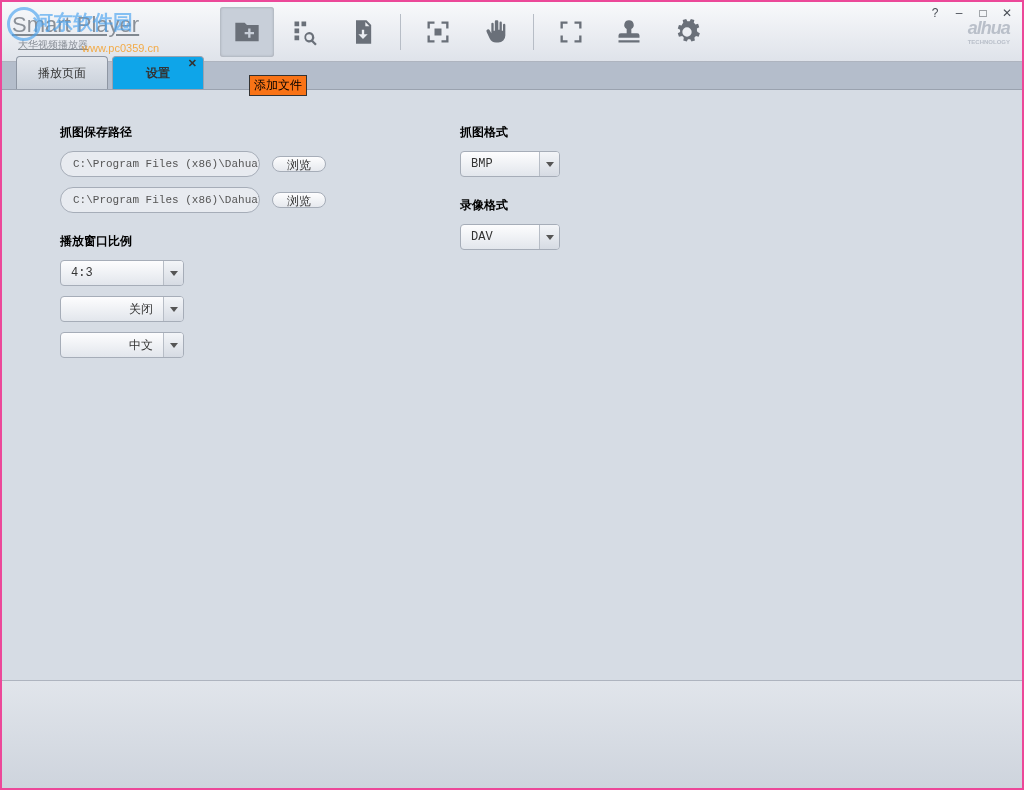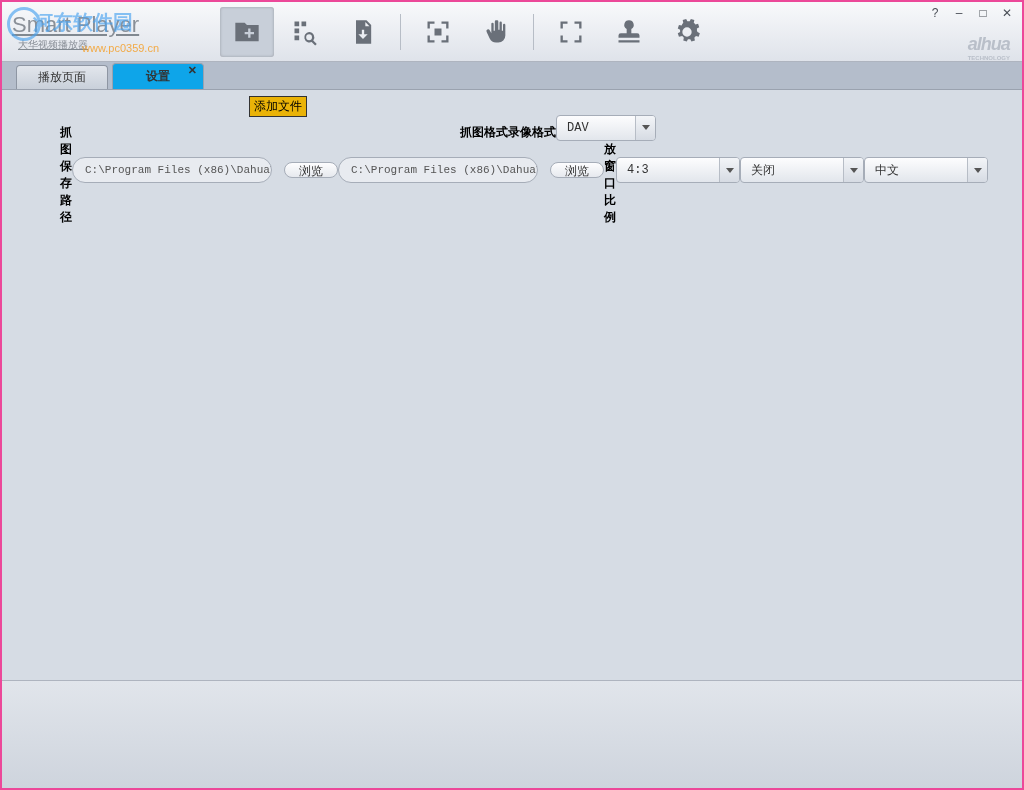--- a/index.html
+++ b/index.html
@@ -128,21 +128,21 @@
       display: flex;
       align-items: center;
       justify-content: center;
       cursor: pointer;
       color: #4a4f57;
       font-family: Arial, sans-serif;
     }
     .brand-logo {
       position: absolute;
       right: 12px;
-      bottom: 0;
+      bottom: 16px;
       color: #b9bfc9;
       font-family: Arial, sans-serif;
       font-style: italic;
       font-weight: bold;
       font-size: 18px;
       letter-spacing: -1px;
     }
     .brand-logo .tm {
       font-size: 6px;
       font-style: normal;
@@ -157,21 +157,21 @@
       background: #b4bdcb;
       display: flex;
       align-items: flex-end;
       padding-left: 14px;
       border-bottom: 1px solid #9aa2af;
       position: relative;
     }
     .tab {
       height: 24px;
       min-width: 92px;
-      padding: 7px 14px;
+      padding: 16px 14px;
       border: 1px solid #8e96a3;
       border-bottom: none;
       border-radius: 4px 4px 0 0;
       display: flex;
       align-items: center;
       justify-content: center;
       font-size: 12px;
       margin-right: 4px;
       background: linear-gradient(to bottom, #e2e6ec 0%, #c9d0da 100%);
       color: #333;
@@ -189,42 +189,42 @@
       position: absolute;
       right: 6px;
       top: 0px;
       font-size: 11px;
       color: #333;
       cursor: pointer;
     }
     .tooltip {
       position: absolute;
       left: 247px;
-      top: 94px;
-      background: #eab308;
+      top: 73px;
+      background: #f97316;
       border: 1px solid #333;
       font-size: 12px;
       padding: 1px 4px;
       z-index: 50;
       color: #000;
     }
     
     .content {
       flex: 1;
       background: #d6dce4;
       padding: 24px 0 0 58px;
       overflow: auto;
     }
     .row {
       display: flex;
       align-items: flex-start;
       gap: 60px;
       margin-bottom: 0;
     }
-    .col { display: flex; }
+    .col { display: flex; flex-direction: column; }
     .label {
       font-size: 12px;
       font-weight: bold;
       color: #000;
       margin-bottom: 10px;
       margin-top: 10px;
     }
     .field-row {
       display: flex;
       align-items: center;
@@ -267,21 +267,21 @@
       cursor: pointer;
       font-size: 12px;
       color: #333;
     }
     .dropdown .dd-text {
       flex: 1;
       padding: 0 10px;
       font-family: "Courier New", monospace;
     }
     .dropdown.lang .dd-text,
-    .dropdown.cn .dd-text { font-family: Liberation Sans, sans-serif; }
+    .dropdown.cn .dd-text { font-family: Liberation Sans, sans-serif; text-align: right; }
     .dropdown .dd-arrow {
       width: 20px;
       height: 24px;
       border-left: 1px solid #b7bdc6;
       display: flex;
       align-items: center;
       justify-content: center;
       background: linear-gradient(to bottom, #f3f5f8, #d6dbe3);
       border-radius: 0 3px 3px 0;
     }
@@ -417,20 +417,26 @@
         <div class="field-row">
           <div class="dropdown dd-narrow lang">
             <span class="dd-text">中文</span>
             <span class="dd-arrow"></span>
           </div>
         </div>
       </div>
 
       <div class="col" style="width:200px">
         <div class="label">抓图格式</div>
+        <div class="field-row">
+          <div class="dropdown dd-wide">
+            <span class="dd-text">BMP</span>
+            <span class="dd-arrow"></span>
+          </div>
+        </div>
 
         <div class="label">录像格式</div>
         <div class="field-row">
           <div class="dropdown dd-wide">
             <span class="dd-text">DAV</span>
             <span class="dd-arrow"></span>
           </div>
         </div>
       </div>
     </div>

